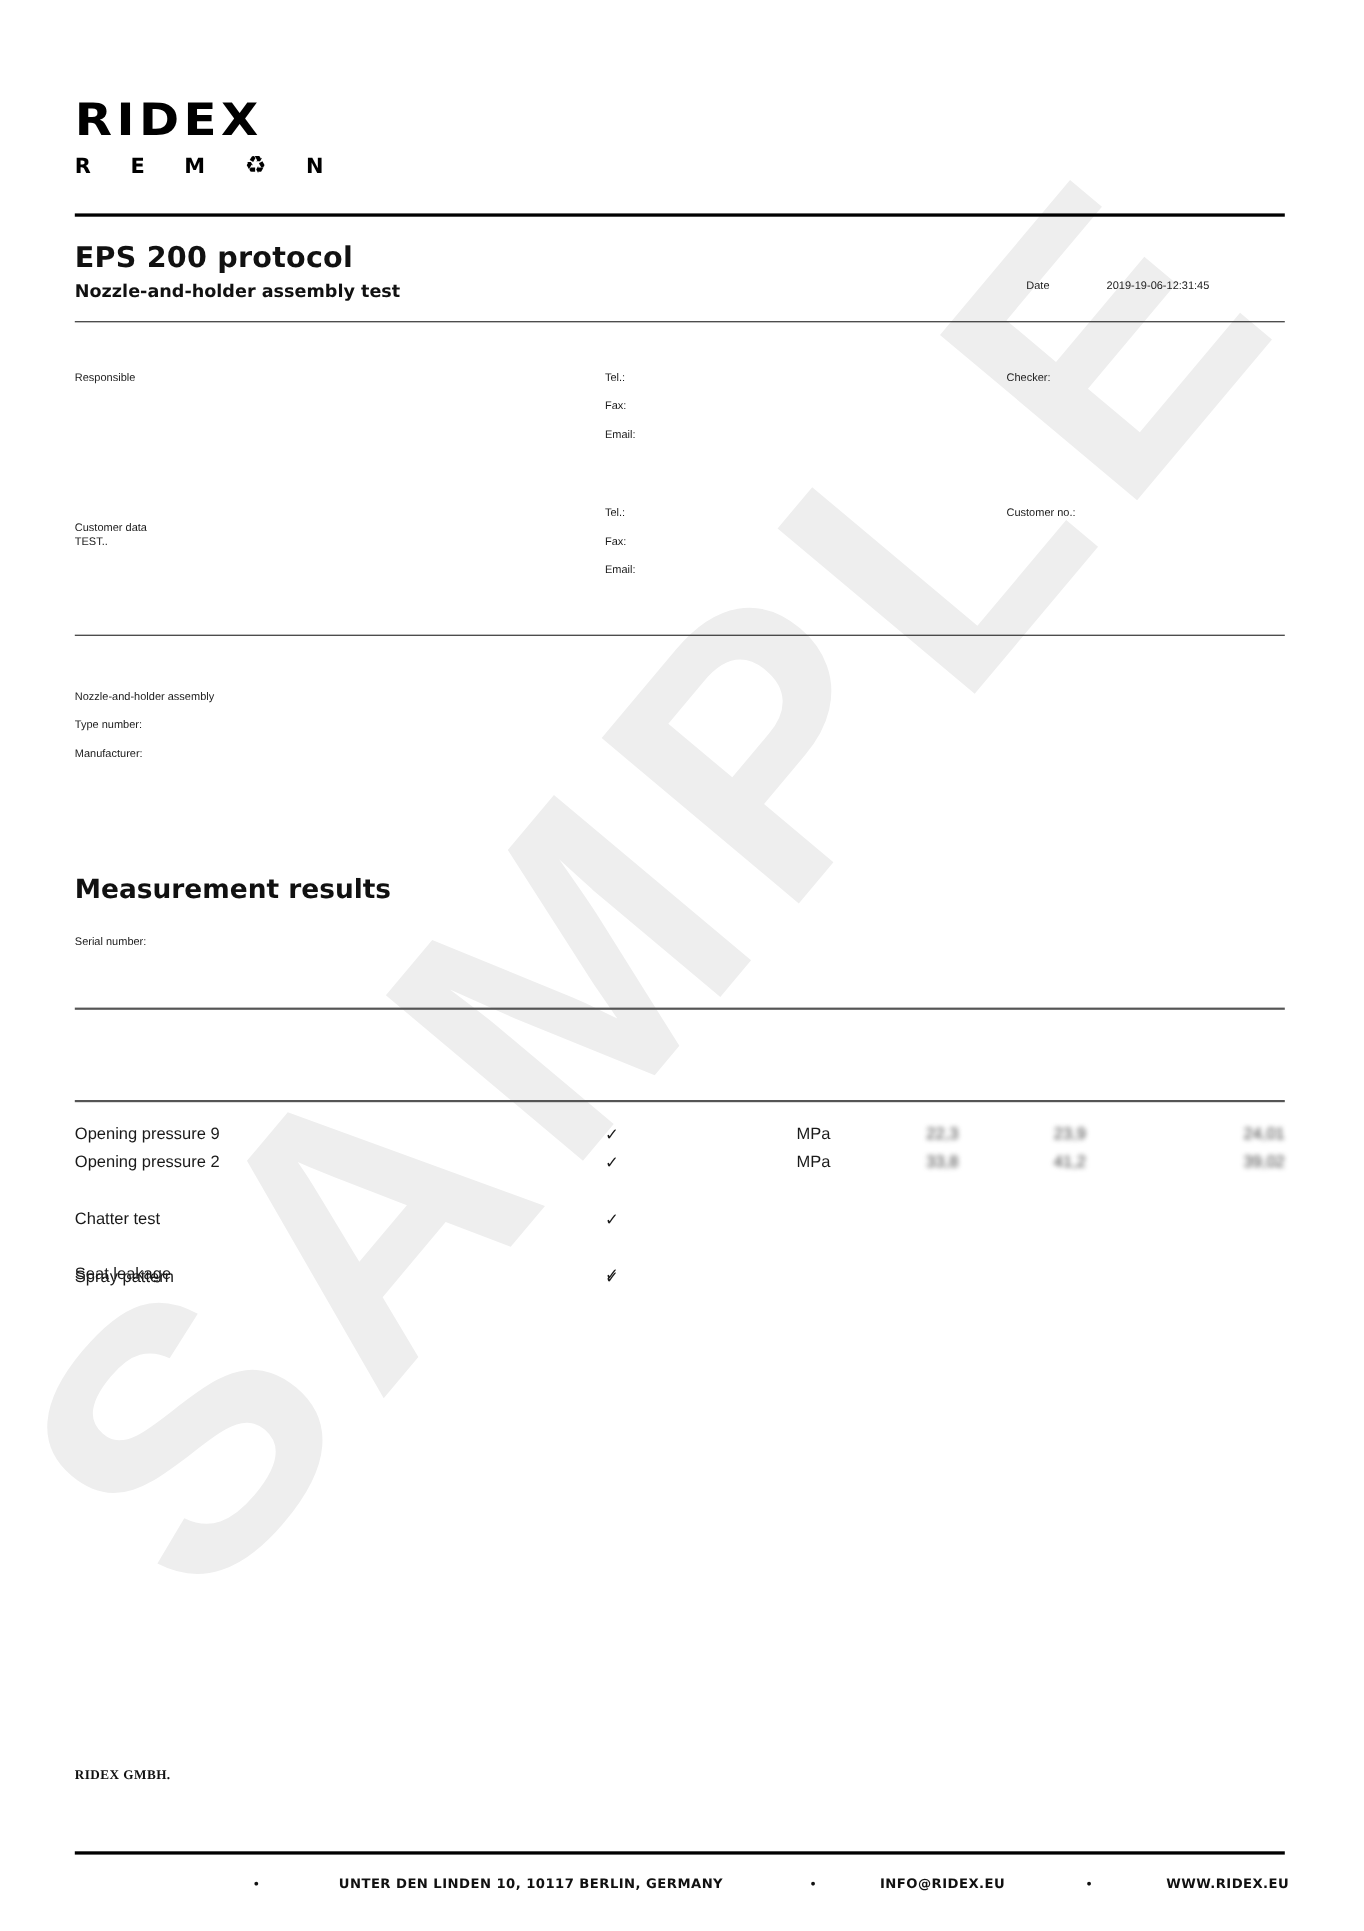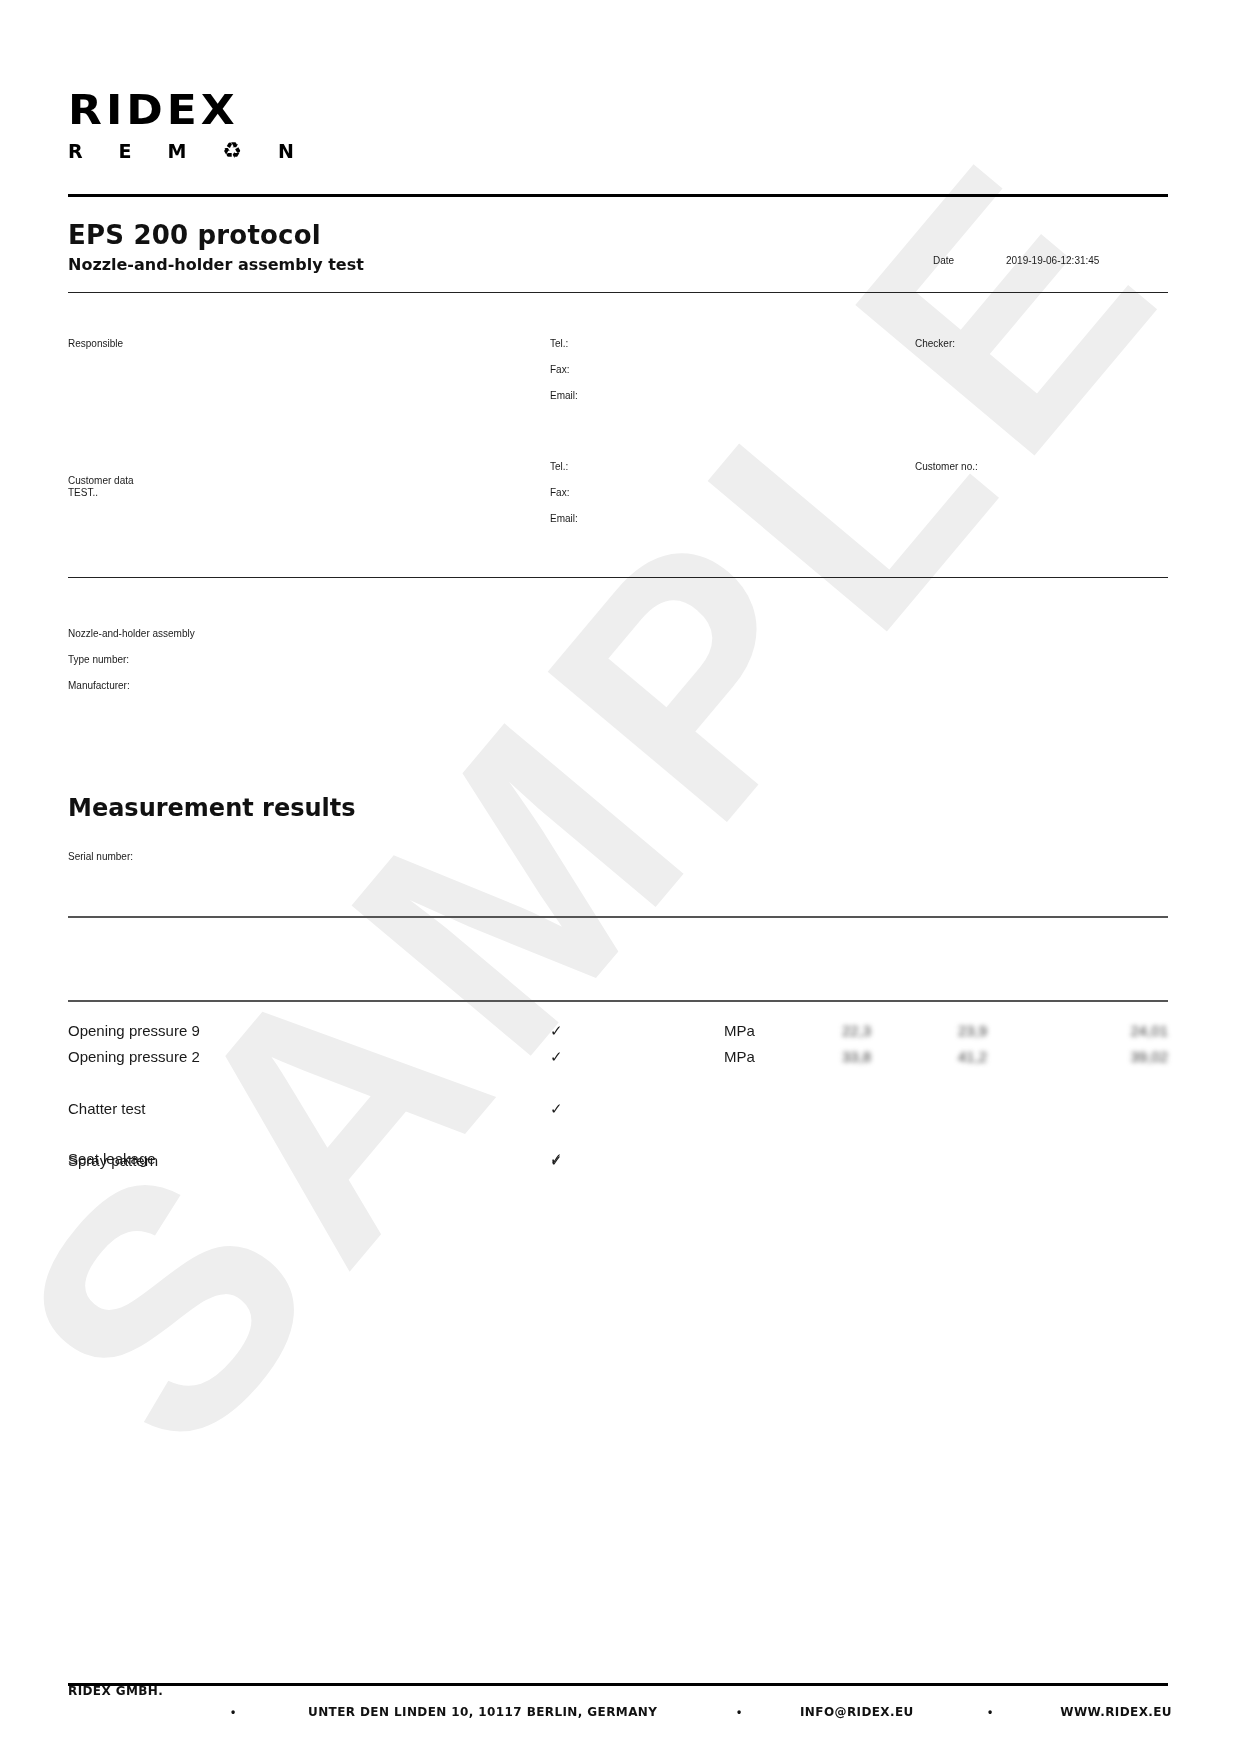--- a/index.html
+++ b/index.html
@@ -167,21 +167,21 @@
   <div class="row" style="top:1152px;">
     <span class="cell-step">Spray pattern</span>
     <span class="cell-eval">✓</span>
     <span class="cell-unit"></span>
     <span class="cell-min"></span>
     <span class="cell-max"></span>
     <span class="cell-measured"></span>
   </div>
 
   <div class="abs rule rule-thick" style="top:1683px;"></div>
-  <div class="abs footer-text" style="left:68px;  top:1684px;">RIDEX GMBH.</div>
+  <div class="abs footer-text" style="left:68px;  top:1606px;font-family:Liberation Serif, serif;">RIDEX GMBH.</div>
   <div class="abs sep" style="left:231px; top:1705px;">•</div>
   <div class="abs footer-text" style="left:308px; top:1705px;">UNTER DEN LINDEN 10, 10117 BERLIN, GERMANY</div>
   <div class="abs sep" style="left:737px; top:1705px;">•</div>
   <div class="abs footer-text" style="left:800px; top:1705px;">INFO@RIDEX.EU</div>
   <div class="abs sep" style="left:988px; top:1705px;">•</div>
   <div class="abs footer-text" style="right:68px; top:1705px;">WWW.RIDEX.EU</div>
 
 </div>
 
 </body></html>

